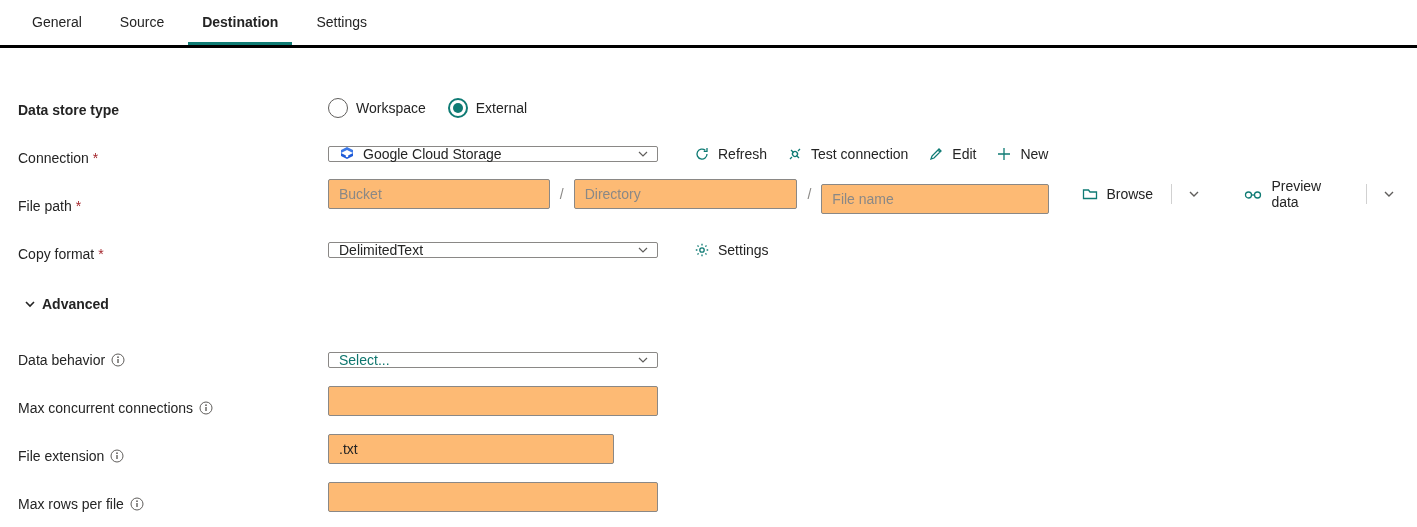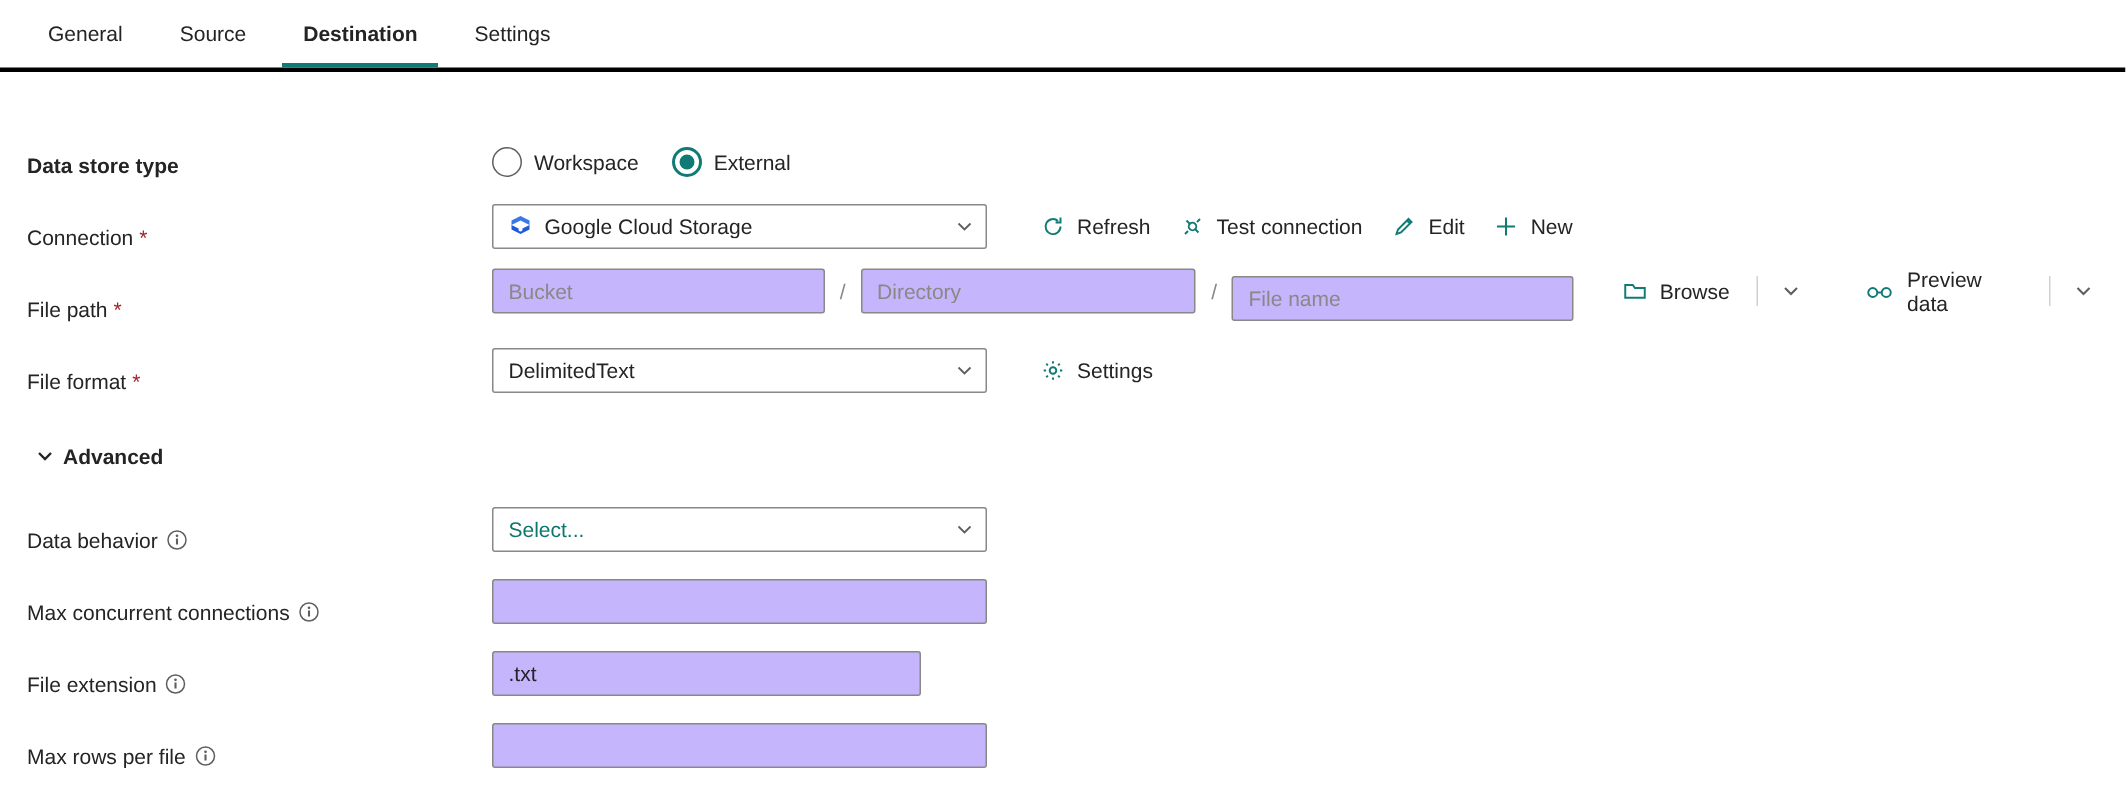--- a/index.html
+++ b/index.html
@@ -39,35 +39,35 @@
     width: 20px; height: 20px; border-radius: 50%;
     border: 1px solid #605e5c; display: inline-flex; align-items: center; justify-content: center;
   }
   .radio.selected .radio-outer { border-color: #0f7b74; border-width: 2px; }
   .radio-inner { width: 10px; height: 10px; border-radius: 50%; background: #0f7b74; display: none; }
   .radio.selected .radio-inner { display: block; }
 
   
   .select {
     display: flex; align-items: center;
-    width: 330px; height: 30px;
+    width: 330px; height: 16px;
     border: 1px solid #8a8886; border-radius: 2px;
     padding: 0 8px 0 10px; background: #fff; cursor: pointer;
     position: relative;
   }
   .select .sel-icon { margin-right: 8px; display:inline-flex; }
   .select .sel-text { flex: 1; color: #242424; white-space: nowrap; overflow: hidden; text-overflow: ellipsis;}
   .select .sel-text.placeholder { color: #0f766e; }
   .select .chev { color: #605e5c; }
 
   
   .text-input {
     height: 30px; border: 1px solid #8a8886; border-radius: 2px;
     padding: 0 10px; font-family: inherit; font-size: 14px; color: #242424;
-    outline: none; background: #c4b5fd;
+    outline: none; background: #fdba74;
   }
   .text-input::placeholder { color: #8a8886; }
 
   
   .icon-btn {
     display: inline-flex; align-items: center; gap: 8px;
     padding: 4px 6px; cursor: pointer; color: #242424;
     border: none; background: transparent;
   }
   .icon-btn .ic { color: #0f7b74; display:inline-flex; align-items:center; justify-content:center; }
@@ -221,21 +221,21 @@
             <svg width="12" height="12" viewBox="0 0 12 12">
                 <path fill="none" stroke="#605e5c" stroke-width="1.4" d="M2 4l4 4 4-4"></path>
               </svg>
           </span>
         </div>
       </div>
     </div>
 
     <div class="row">
       <div class="label-col">
-        <span class="label">File format</span>
+        <span class="label">Copy format</span>
         <span class="req">*</span>
       </div>
       <div class="controls">
         <div class="select" style="width:330px">
           <span class="sel-text">DelimitedText</span>
           <span class="chev">
             <svg width="12" height="12" viewBox="0 0 12 12">
                 <path fill="none" stroke="#605e5c" stroke-width="1.2" d="M2 4l4 4 4-4"></path>
               </svg>
           </span>

